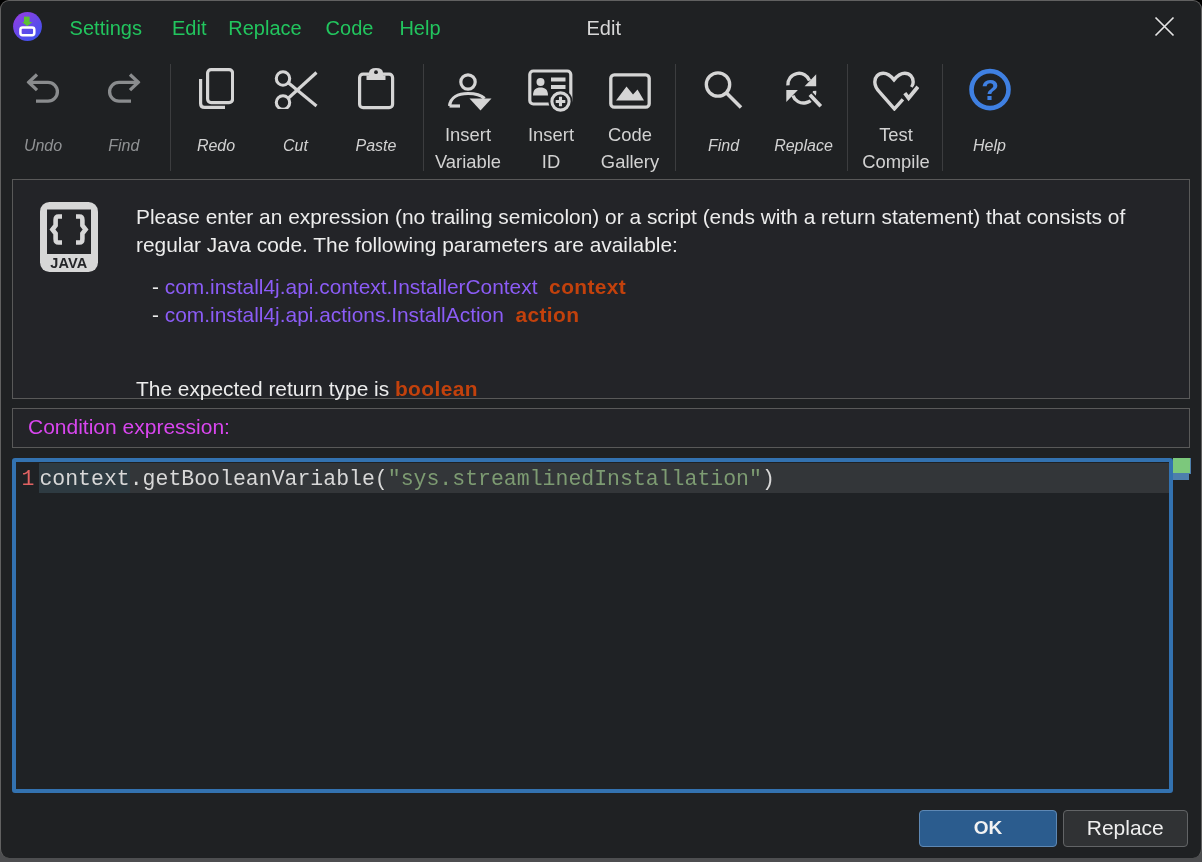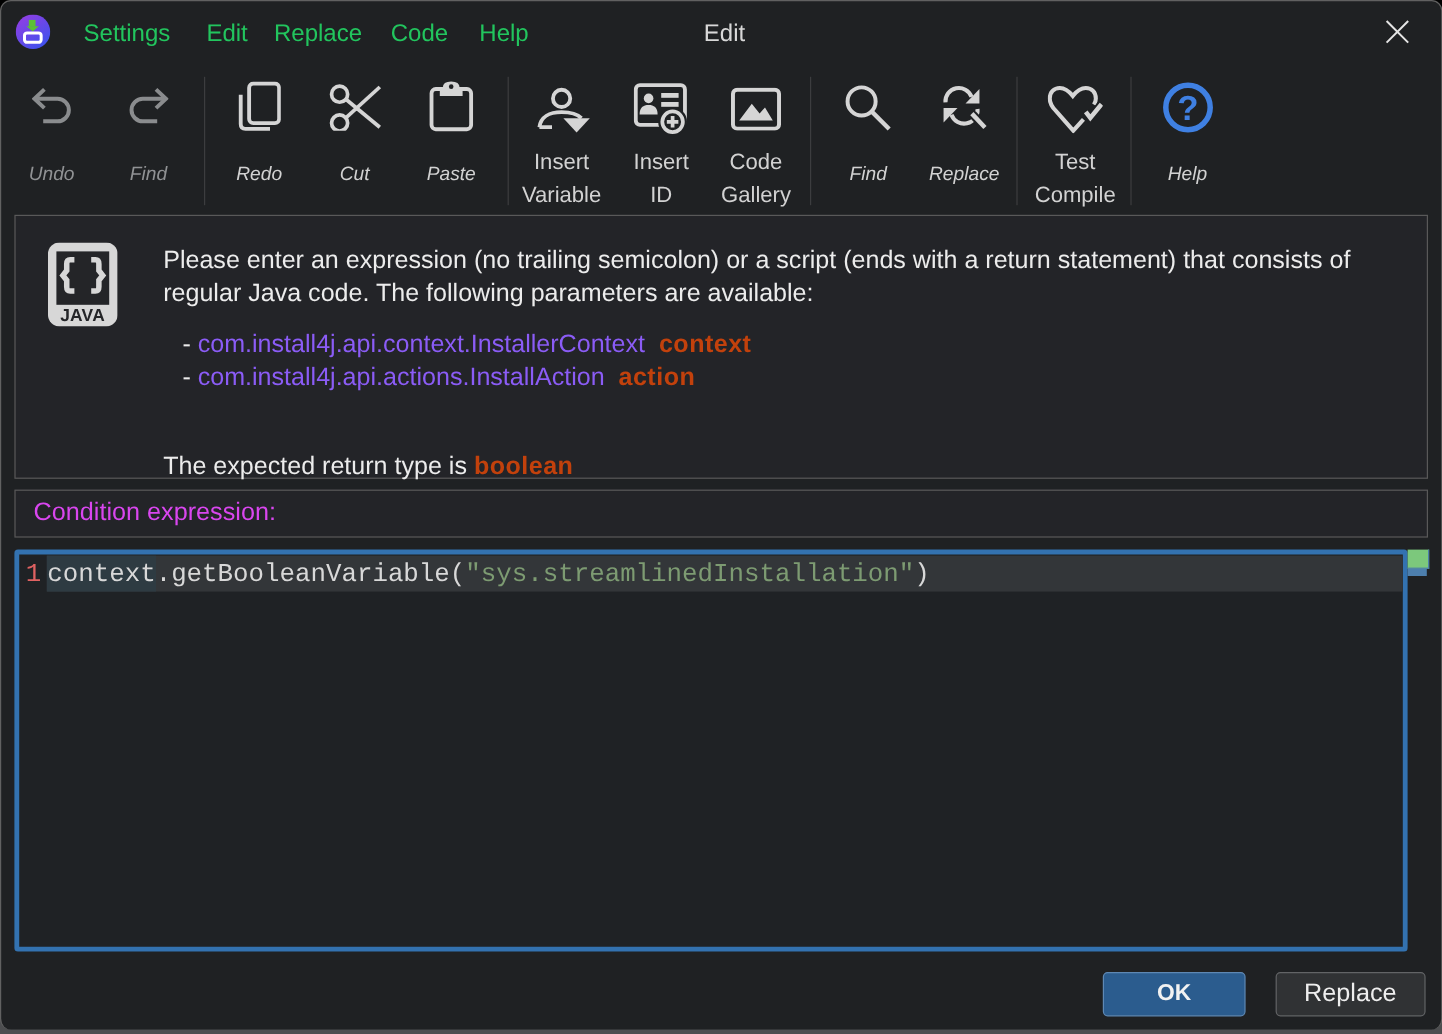--- a/index.html
+++ b/index.html
@@ -177,14 +177,14 @@
 
 <div class="abs" style="left:12.3px; top:457.8px; width:1160.8px; height:335.5px; background:#1f2225; border:4px solid #3372b0; border-radius:3px;"></div>
 <div class="abs" style="left:39.4px; top:463.2px; width:1129.8px; height:29.8px; background:#333639;"></div>
 <div class="abs" style="left:39.4px; top:463.2px; width:90.3px; height:29.8px; background:#2e3b42;"></div>
 <div class="abs mono" style="left:21.4px; top:465.2px; color:#e06262;">1</div>
 <div class="abs mono" style="left:39.4px; top:465.2px; color:#d8d8d8;">context.getBooleanVariable(<span style="color:#7d9b72">"sys.streamlinedInstallation"</span>)</div>
 
 <div class="abs" style="left:1173.4px; top:474.4px; width:15.6px; height:5.8px; background:#4d7fad;"></div>
 <div class="abs" style="left:1173.4px; top:457.7px; width:17.2px; height:16.7px; background:#7cc87c; border-right:1.5px solid #4d7fad; border-bottom:1.5px solid #4d7fad;"></div>
 
-<div class="abs" style="left:919px; top:810px; width:119px; height:37px; background:#2b5c8e; border:1.5px solid #5e88b4; border-radius:4px; color:#f2f2f2; font-weight:bold; font-size:19px; text-align:center; line-height:34px;">OK</div>
+<div class="abs" style="left:919px; top:810px; width:138px; height:37px; background:#2b5c8e; border:1.5px solid #5e88b4; border-radius:4px; color:#f2f2f2; font-weight:bold; font-size:19px; text-align:center; line-height:34px;">OK</div>
 <div class="abs" style="left:1063px; top:810px; width:124.5px; height:37px; background:#303234; border:1.5px solid #626466; border-radius:4px; color:#eeeeee; font-size:21px; text-align:center; line-height:34px;">Replace</div>
 
 </body></html>

